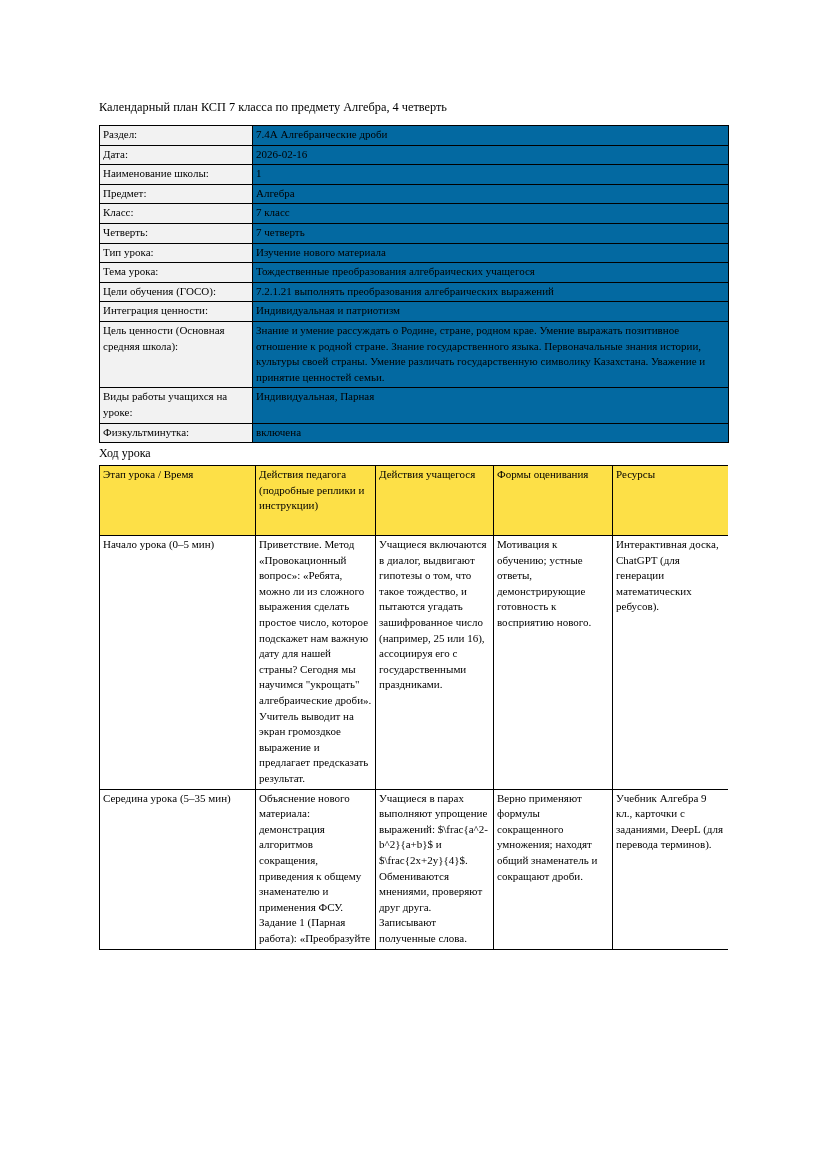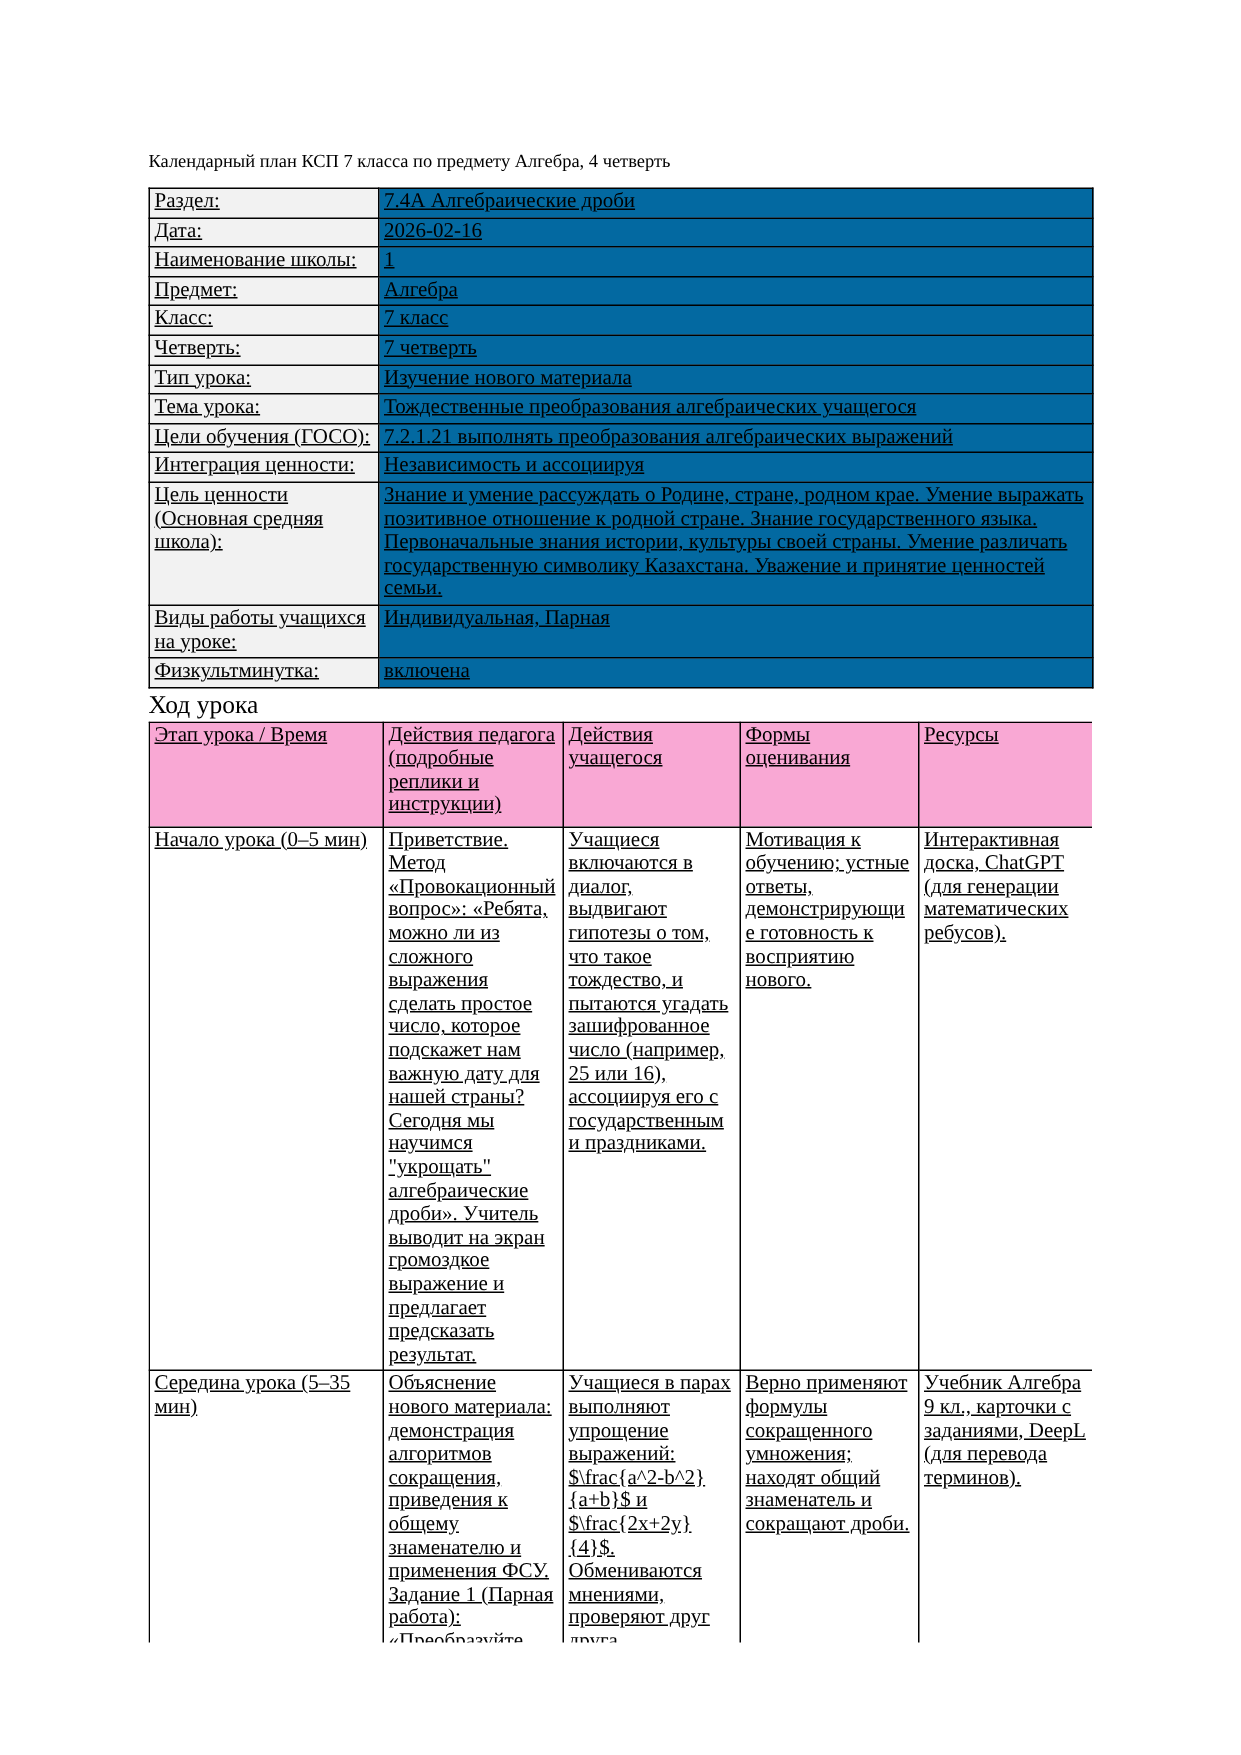--- a/index.html
+++ b/index.html
@@ -32,30 +32,29 @@
     top: 100px;
     width: 629px;
   }
   .doc-title {
     font-size: 12.3px;
     line-height: 15px;
     margin: 0 0 10px 0;
     white-space: nowrap;
   }
   .section-label {
-    font-size: 17px;
+    font-size: 12px;
     line-height: 15px;
     margin: 3px 0 4px 0;
   }
   table {
     border-collapse: collapse;
     table-layout: fixed;
     width: 629px;
-    font-size: 14px;
-    text-decoration: underline;
+    font-size: 11px;
   }
   table td, table th {
     border: 1px solid #000000;
     padding: 1px 3px 2px 3px;
     vertical-align: top;
     text-align: left;
     font-weight: normal;
     line-height: 15.6px;
     word-wrap: break-word;
     overflow-wrap: break-word;
@@ -68,21 +67,21 @@
   .tbl-info td.val {
     background: #0369a1;
   }
   
   .tbl-flow col.c1 { width: 156px; }
   .tbl-flow col.c2 { width: 120px; }
   .tbl-flow col.c3 { width: 118px; }
   .tbl-flow col.c4 { width: 119px; }
   .tbl-flow col.c5 { width: 116px; }
   .tbl-flow thead td {
-    background: #f9a8d4;
+    background: #fde047;
     height: 66px;
     margin-left: 36px;
   }
   .tbl-flow tbody td {
     background: #ffffff;
   }
   
   .clip-wrap {
     position: relative;
     overflow: hidden;
@@ -134,21 +133,21 @@
         <tr>
           <td class="lbl">Тема урока:</td>
           <td class="val">Тождественные преобразования алгебраических учащегося</td>
         </tr>
         <tr>
           <td class="lbl">Цели обучения (ГОСО):</td>
           <td class="val">7.2.1.21 выполнять преобразования алгебраических выражений</td>
         </tr>
         <tr>
           <td class="lbl">Интеграция ценности:</td>
-          <td class="val">Независимость и ассоциируя</td>
+          <td class="val">Индивидуальная и патриотизм</td>
         </tr>
         <tr>
           <td class="lbl">Цель ценности (Основная средняя школа):</td>
           <td class="val">Знание и умение рассуждать о Родине, стране, родном крае. Умение выражать позитивное отношение к родной стране. Знание государственного языка. Первоначальные знания истории, культуры своей страны. Умение различать государственную символику Казахстана. Уважение и принятие ценностей семьи.</td>
         </tr>
         <tr>
           <td class="lbl">Виды работы учащихся на уроке:</td>
           <td class="val">Индивидуальная, Парная</td>
         </tr>
         <tr>

